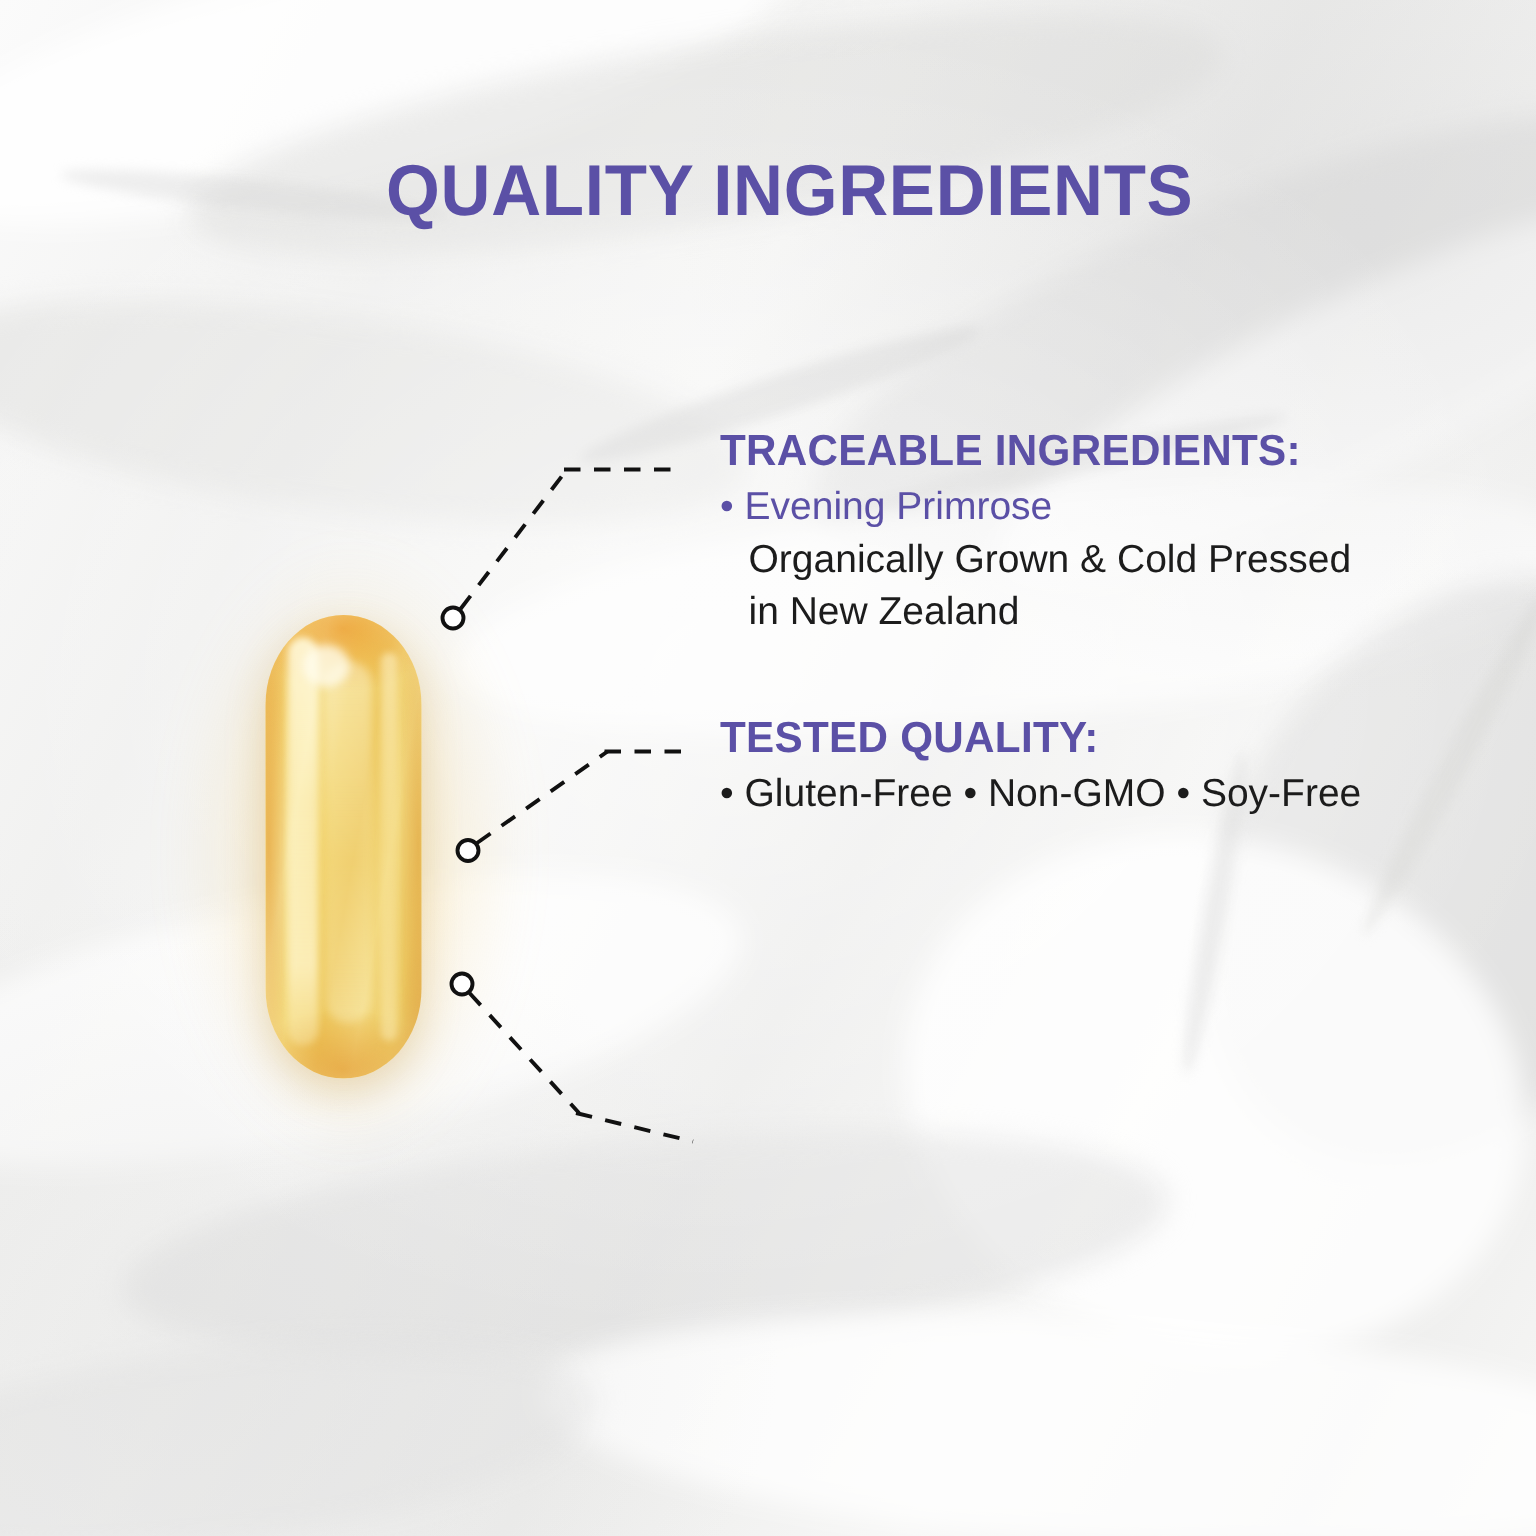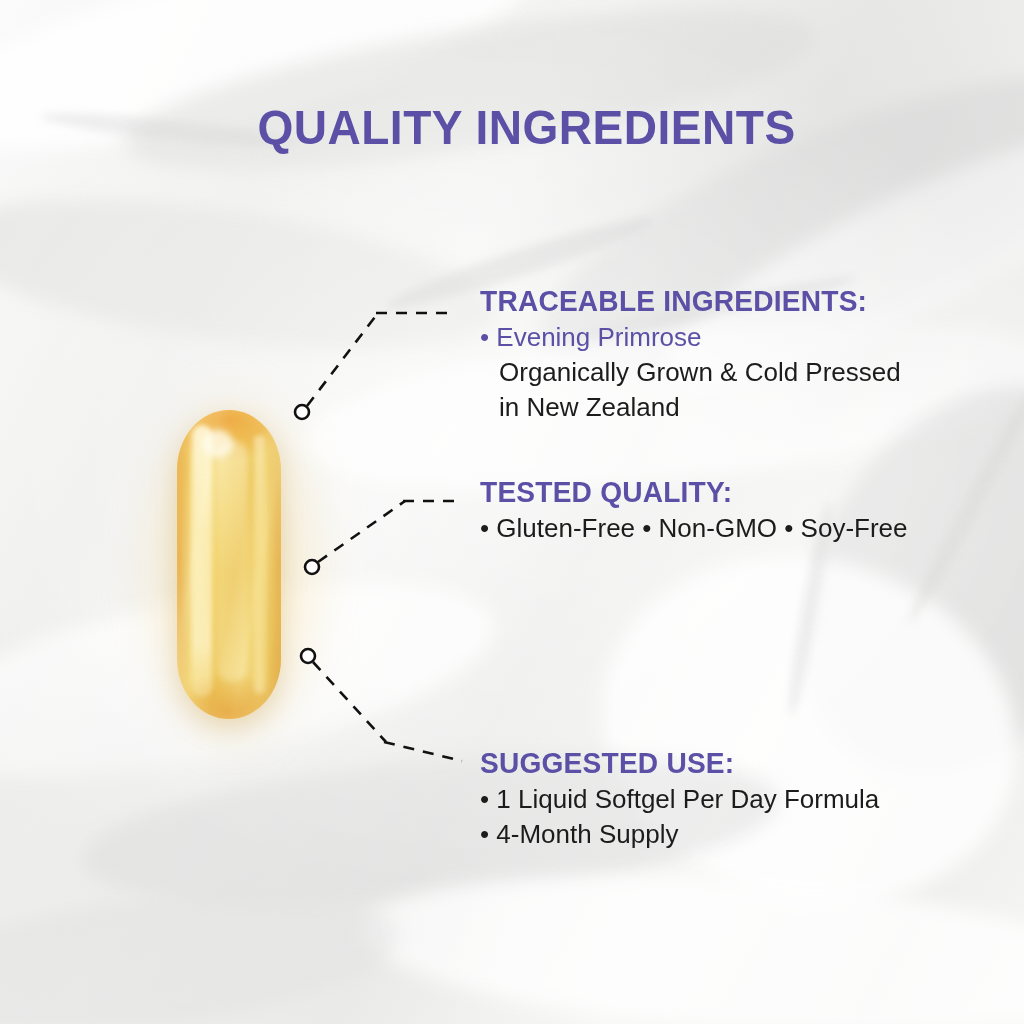--- a/index.html
+++ b/index.html
@@ -244,19 +244,14 @@
     <div class="line">• Gluten-Free • Non-GMO • Soy-Free</div>
   </div>
 
   <div class="callout" id="callout-traceable">
     <div class="callout-heading">TRACEABLE INGREDIENTS:</div>
     <div class="line accent">• Evening Primrose</div>
     <div class="line indent">Organically Grown &amp; Cold Pressed</div>
     <div class="line indent">in New Zealand</div>
   </div>
 
-  <div class="callout" id="callout-suggested">
-    <div class="callout-heading">SUGGESTED USE:</div>
-    <div class="line">• 1 Liquid Softgel Per Day Formula</div>
-    <div class="line">• 4-Month Supply</div>
-  </div>
 
 </div>
 
 </body></html>

